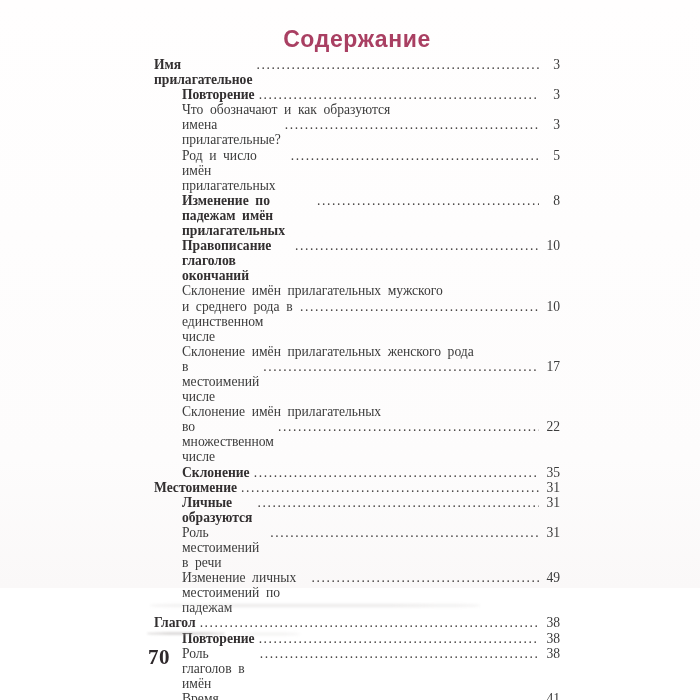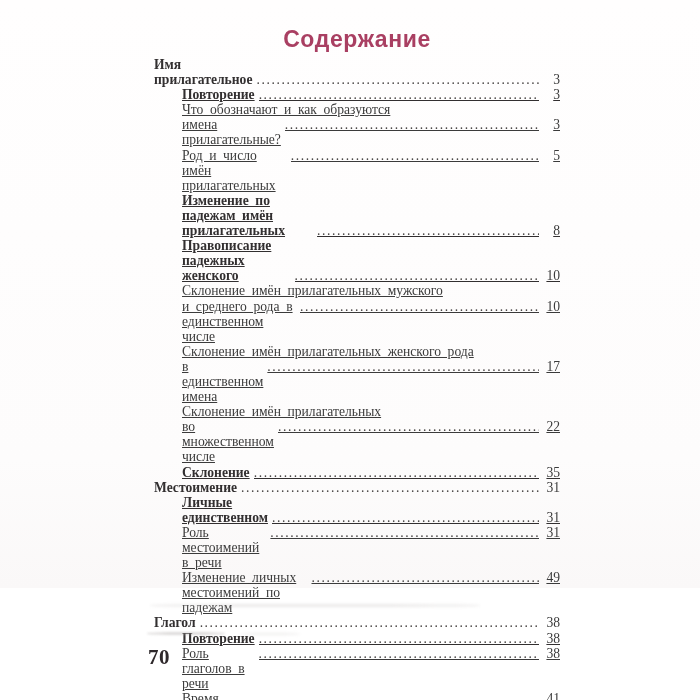--- a/index.html
+++ b/index.html
@@ -20,22 +20,22 @@
     font-weight:700;font-size:23px;letter-spacing:0.6px;
   }
   .toc{
     position:absolute;left:154px;top:57px;width:406px;
     font-size:13.6px;line-height:15.1px;color:#3b3b3b;
   }
   .row{
     display:flex;align-items:baseline;
     word-spacing:3.2px;
   }
-  .row.lvl2{padding-left:28px;text-decoration:underline;}
-  .row.bold{font-weight:700;color:#322f30;align-items:flex-end;}
+  .row.lvl2{padding-left:28px;}
+  .row.bold{font-weight:700;color:#322f30;}
   .dots{
     flex:1 1 auto;overflow:hidden;white-space:nowrap;
     margin-left:4px;min-width:10px;
     font-weight:400;color:#474443;letter-spacing:1.6px;word-spacing:0;
   }
   .dots::after{
     content:"....................................................................................................";
   }
   .pg{
     margin-left:3px;min-width:18px;text-align:right;white-space:nowrap;
@@ -79,37 +79,37 @@
         <span class="label">Род и число имён прилагательных</span>
         <span class="dots"></span>
         <span class="pg">5</span>
       </div>
       <div class="row lvl2 bold">
         <span class="label">Изменение по падежам имён прилагательных</span>
         <span class="dots"></span>
         <span class="pg">8</span>
       </div>
       <div class="row lvl2 bold">
-        <span class="label">Правописание падежных женского</span>
+        <span class="label">Правописание глаголов окончаний</span>
         <span class="dots"></span>
         <span class="pg">10</span>
       </div>
       <div class="row lvl2">
         <span class="label">Склонение имён прилагательных мужского</span>
       </div>
       <div class="row lvl2">
         <span class="label">и среднего рода в единственном числе</span>
         <span class="dots"></span>
         <span class="pg">10</span>
       </div>
       <div class="row lvl2">
         <span class="label">Склонение имён прилагательных женского рода</span>
       </div>
       <div class="row lvl2">
-        <span class="label">в единственном имена</span>
+        <span class="label">в местоимений числе</span>
         <span class="dots"></span>
         <span class="pg">17</span>
       </div>
       <div class="row lvl2">
         <span class="label">Склонение имён прилагательных</span>
       </div>
       <div class="row lvl2">
         <span class="label">во множественном числе</span>
         <span class="dots"></span>
         <span class="pg">22</span>
@@ -118,21 +118,21 @@
         <span class="label">Склонение</span>
         <span class="dots"></span>
         <span class="pg">35</span>
       </div>
       <div class="row lvl1 bold">
         <span class="label">Местоимение</span>
         <span class="dots"></span>
         <span class="pg">31</span>
       </div>
       <div class="row lvl2 bold">
-        <span class="label">Личные единственном</span>
+        <span class="label">Личные образуются</span>
         <span class="dots"></span>
         <span class="pg">31</span>
       </div>
       <div class="row lvl2">
         <span class="label">Роль местоимений в речи</span>
         <span class="dots"></span>
         <span class="pg">31</span>
       </div>
       <div class="row lvl2">
         <span class="label">Изменение личных местоимений по падежам</span>
@@ -143,21 +143,21 @@
         <span class="label">Глагол</span>
         <span class="dots"></span>
         <span class="pg">38</span>
       </div>
       <div class="row lvl2 bold">
         <span class="label">Повторение</span>
         <span class="dots"></span>
         <span class="pg">38</span>
       </div>
       <div class="row lvl2">
-        <span class="label">Роль глаголов в речи</span>
+        <span class="label">Роль глаголов в имён</span>
         <span class="dots"></span>
         <span class="pg">38</span>
       </div>
       <div class="row lvl2">
         <span class="label">Время глагола</span>
         <span class="dots"></span>
         <span class="pg">41</span>
       </div>
     </div>
   <div class="smudge s1"></div>

